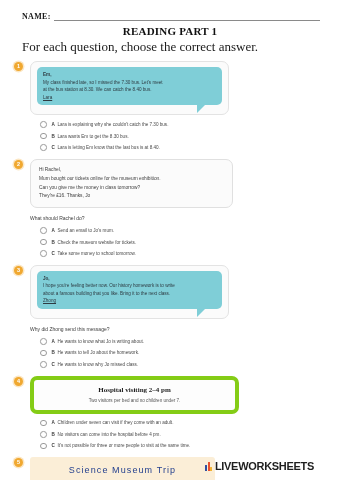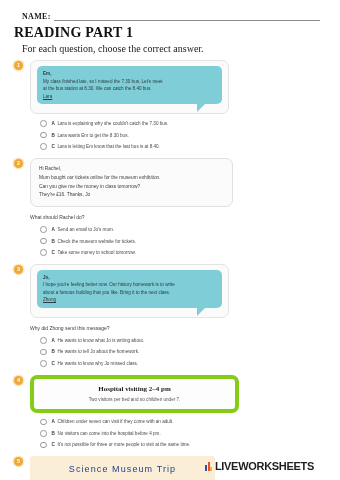--- a/index.html
+++ b/index.html
@@ -25,28 +25,29 @@
     font-weight:bold;font-size:8px;
     color:#1a1a1a;letter-spacing:.3px;
     margin:0 0 1px 8px;
   }
   .name-label{white-space:nowrap;}
   .name-line{
     flex:1;border-bottom:1px solid #8a8a8a;
     height:7px;margin-left:3px;margin-right:6px;
   }
   .title{
+    text-align:center;
     font-family:"Liberation Serif", serif;
-    font-weight:bold;font-size:14px;
+    font-weight:bold;font-size:11px;
     color:#111;letter-spacing:.2px;
     margin:4px 0 2px 0;
   }
   .instruction{
     font-family:"Liberation Serif", serif;
-    font-size:10px;color:#1a1a1a;
+    font-size:13px;color:#1a1a1a;
     margin:0 0 6px 8px;
   }
 
   
   .q{
     display:flex;align-items:flex-start;
     margin-bottom:3px;
   }
   .qnum{
     width:9px;height:9px;border-radius:50%;

